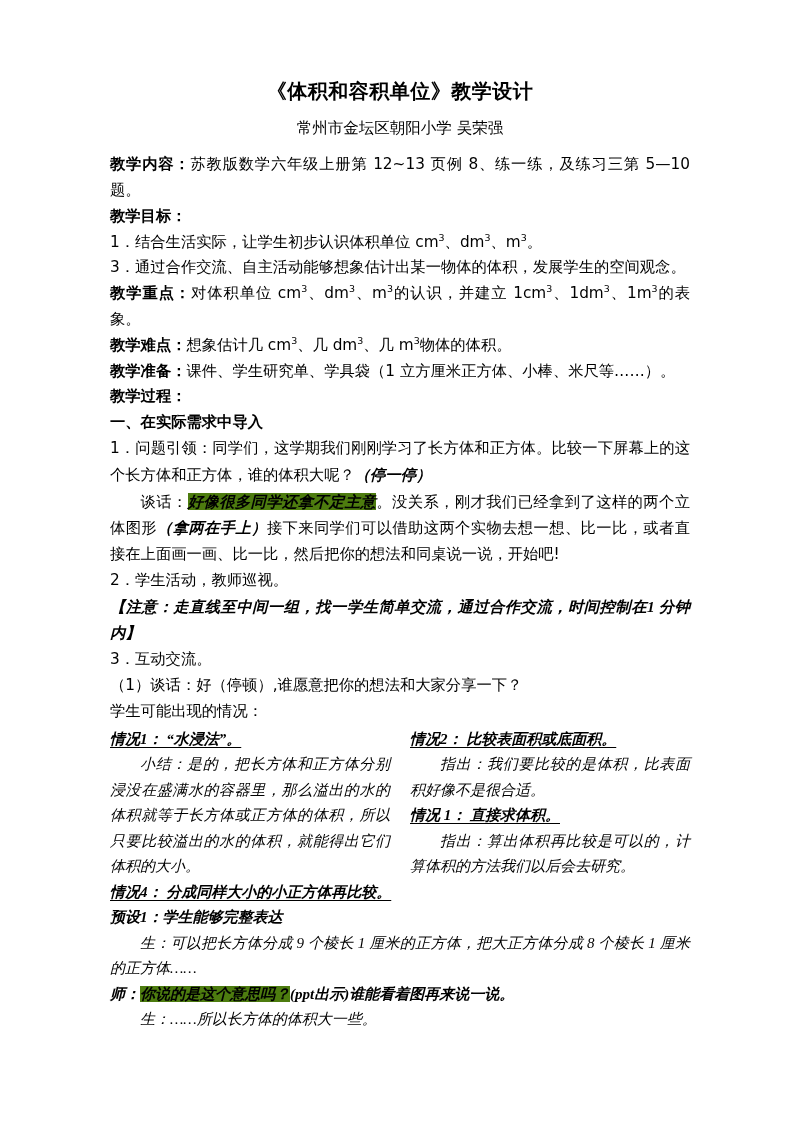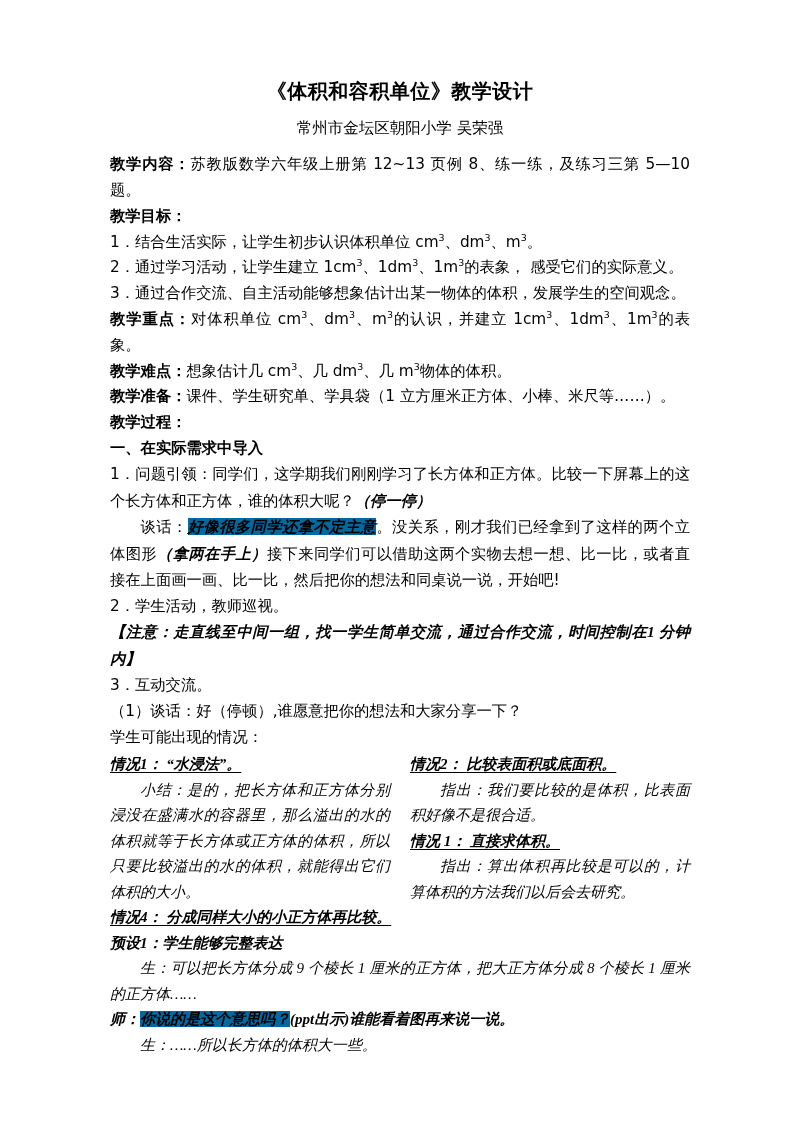--- a/index.html
+++ b/index.html
@@ -55,21 +55,21 @@
   .lead {
     font-weight: bold;
   }
   
   .kai {
     font-family: "Liberation Serif", "DejaVu Serif", serif;
     font-style: italic;
     font-weight: bold;
   }
   .hl {
-    background: #0369a1;
+    background: #4d7c0f;
   }
   sup {
     font-size: 0.62em;
     vertical-align: super;
     line-height: 0;
   }
   .num {
     font-family: "Liberation Serif", "DejaVu Serif", serif;
   }
 
@@ -112,21 +112,20 @@
 
   <div class="doc-title">《体积和容积单位》教学设计</div>
   <div class="doc-subtitle">常州市金坛区朝阳小学    吴荣强</div>
 
   <p class="p"><span class="lead">教学内容：</span><span>苏教版数学六年级上册第 12~13 页例 8、练一练，及练习三第 5—10 题。</span></p>
 
   <p class="p lead">教学目标：</p>
 
   <p class="p"><span>1．结合生活实际，让学生初步认识体积单位 cm</span><sup>3</sup><span>、dm</span><sup>3</sup><span>、m</span><sup>3</sup><span>。</span></p>
 
-  <p class="p"><span>2．通过学习活动，让学生建立 1cm</span><sup>3</sup><span>、1dm</span><sup>3</sup><span>、1m</span><sup>3</sup><span>的表象， 感受它们的实际意义。</span></p>
 
   <p class="p">3．通过合作交流、自主活动能够想象估计出某一物体的体积，发展学生的空间观念。</p>
 
   <p class="p"><span class="lead">教学重点：</span><span>对体积单位 cm</span><sup>3</sup><span>、dm</span><sup>3</sup><span>、m</span><sup>3</sup><span>的认识，并建立 1cm</span><sup>3</sup><span>、1dm</span><sup>3</sup><span>、1m</span><sup>3</sup><span>的表象。</span></p>
 
   <p class="p"><span class="lead">教学难点：</span><span>想象估计几 cm</span><sup>3</sup><span>、几 dm</span><sup>3</sup><span>、几 m</span><sup>3</sup><span>物体的体积。</span></p>
 
   <p class="p"><span class="lead">教学准备：</span><span>课件、学生研究单、学具袋（1 立方厘米正方体、小棒、米尺等……）。</span></p>
 
   <p class="p lead">教学过程：</p>

